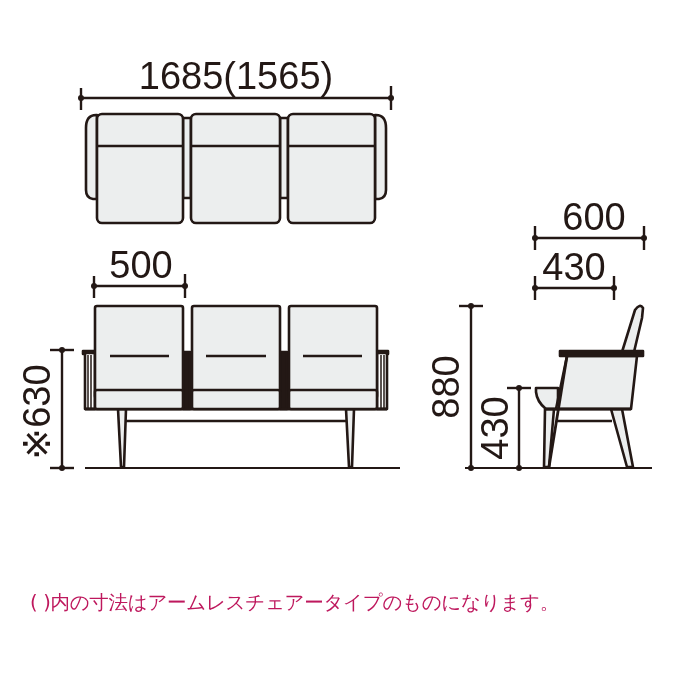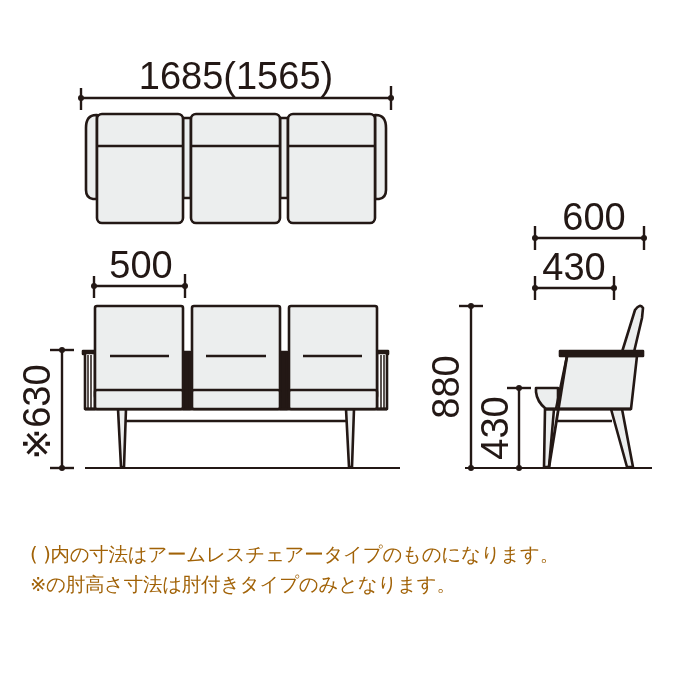--- a/index.html
+++ b/index.html
@@ -1,19 +1,19 @@
 <!DOCTYPE html>
 <html><head>
   <meta charset="utf-8">
   <style>
     html, body { margin: 0; padding: 0; background: #ffffff; }
     body { width: 700px; height: 700px; position: relative; overflow: hidden; font-family: "DejaVu Sans", sans-serif; }
     .canvas { position: absolute; left: 0; top: 0; width: 700px; height: 700px; }
     .dim { font-family: "Liberation Sans", "DejaVu Sans", sans-serif; font-size: 38px; fill: #231815; }
-    .notes { position: absolute; left: 30px; top: 540px; width: 670px; color: #a16207; font-size: 19.5px; line-height: 30px; letter-spacing: -0.3px; white-space: nowrap; }
+    .notes { position: absolute; left: 30px; top: 588px; width: 670px; color: #be185d; font-size: 19.5px; line-height: 30px; letter-spacing: -0.3px; white-space: nowrap; }
     .note-line { display: block; }
   </style>
 </head>
 <body>
 
 <svg class="canvas" viewBox="0 0 700 700" xmlns="http://www.w3.org/2000/svg">
 
   <g stroke="#231815" stroke-width="2.6" fill="#eceeee" stroke-linejoin="round">
 
     <g>
@@ -149,14 +149,13 @@
     <line x1="567" y1="356" x2="549" y2="467" stroke-width="2.8"></line>
 
     <rect x="560" y="351" width="83" height="5" fill="#231815"></rect>
 
     <line x1="546" y1="409" x2="631" y2="409" stroke-width="3"></line>
   </g>
 </svg>
 
 <div class="notes">
   <span class="note-line">( )内の寸法はアームレスチェアータイプのものになります。</span>
-  <span class="note-line">※の肘高さ寸法は肘付きタイプのみとなります。</span>
 </div>
 
 </body></html>

